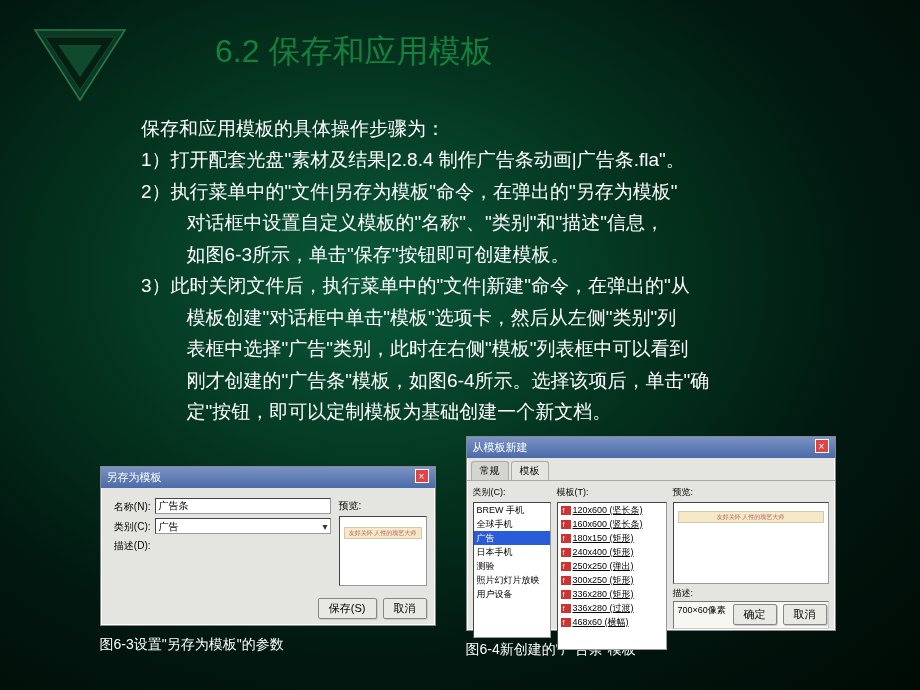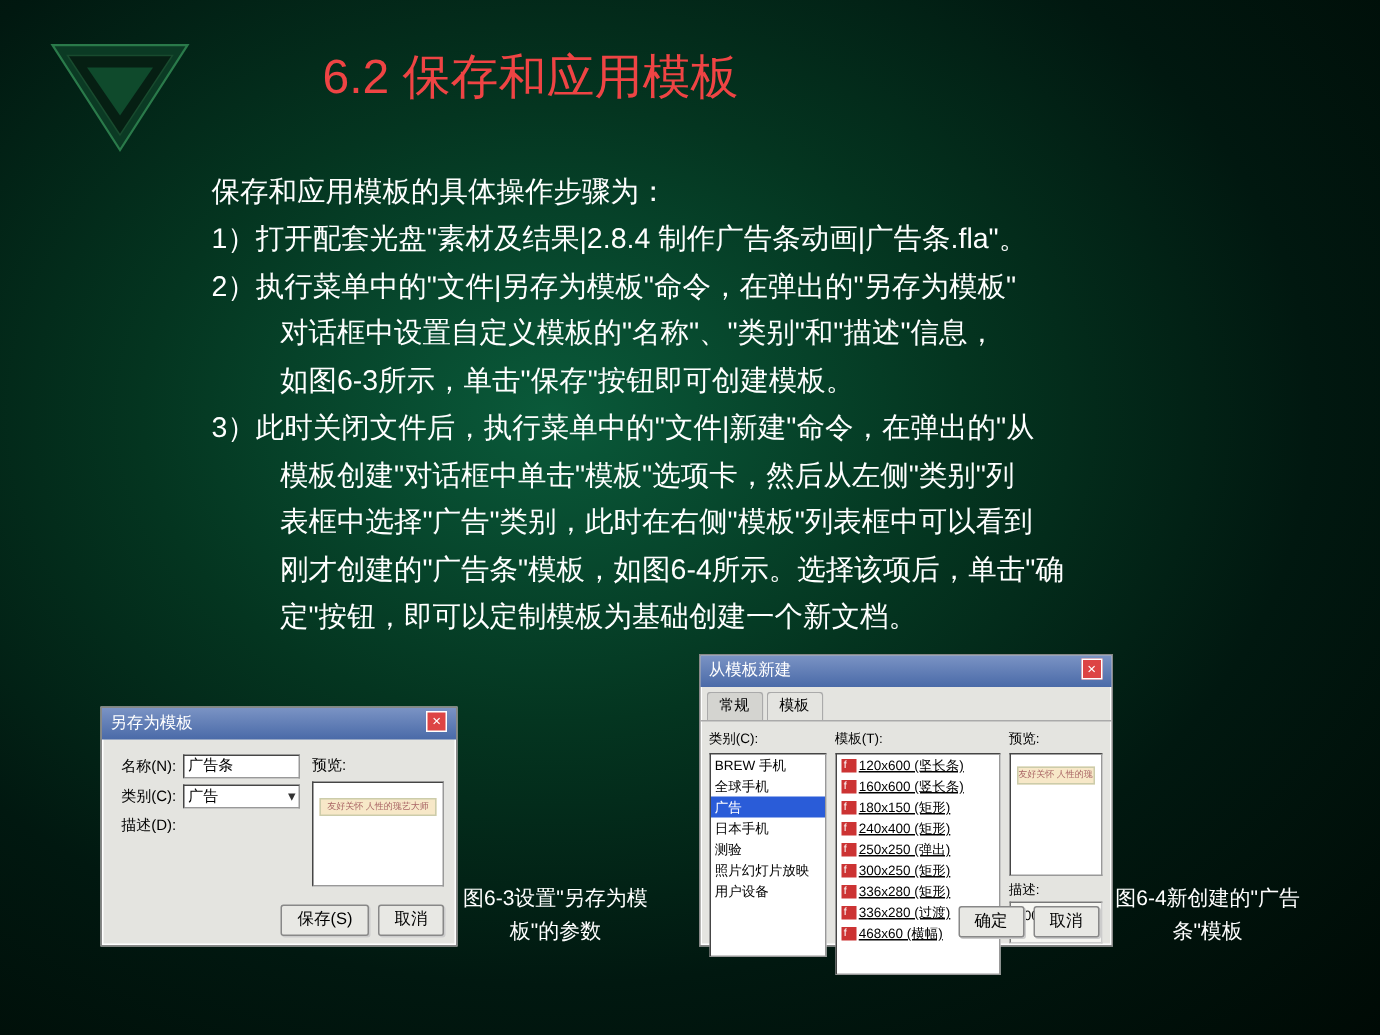--- a/index.html
+++ b/index.html
@@ -15,21 +15,21 @@
   .decor {
     position: absolute;
     top: 15px;
     left: 20px;
     width: 120px;
     height: 100px;
   }
   .decor svg { width: 100%; height: 100%; }
   .title {
     font-size: 32px;
-    color: #ef4444;
+    color: #15803d;
     text-align: left;
     padding-top: 30px;
     padding-left: 215px;
     font-weight: normal;
   }
   .content {
     padding: 40px 80px 0 95px;
     font-size: 19px;
     line-height: 1.55;
   }
@@ -238,21 +238,21 @@
     font-size: 9px;
     padding: 2px 4px;
   }
   .dlg2-btns {
     position: absolute;
     bottom: 5px;
     right: 8px;
     display: flex;
     gap: 6px;
   }
-  .figwrap { display: flex; flex-direction: row; align-items: flex-end; }
+  .figwrap { display: flex; flex-direction: column; align-items: flex-start; }
   .fig1wrap { margin-top: 30px; }
 </style>
 </head>
 <body>
 
 <div class="decor">
   <svg viewBox="0 0 120 100">
     <polygon points="60,85 15,15 105,15" fill="#0b3a24" stroke="#2a7a4a" stroke-width="1.5"></polygon>
     <polygon points="60,75 25,22 95,22" fill="#061f13" stroke="#184a2e" stroke-width="1"></polygon>
     <polygon points="60,62 38,30 82,30" fill="#0f4a2c"></polygon>

